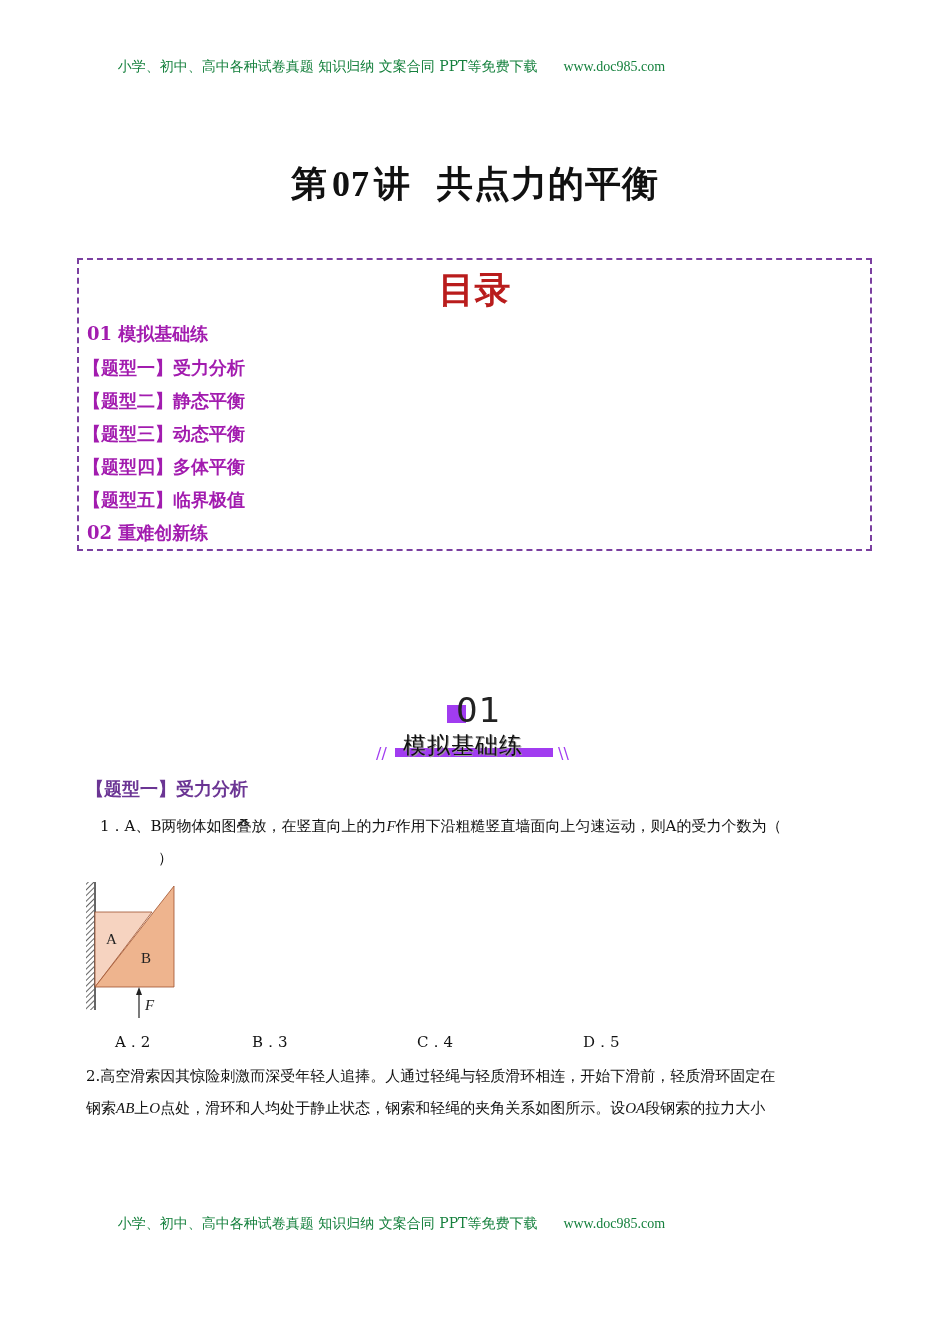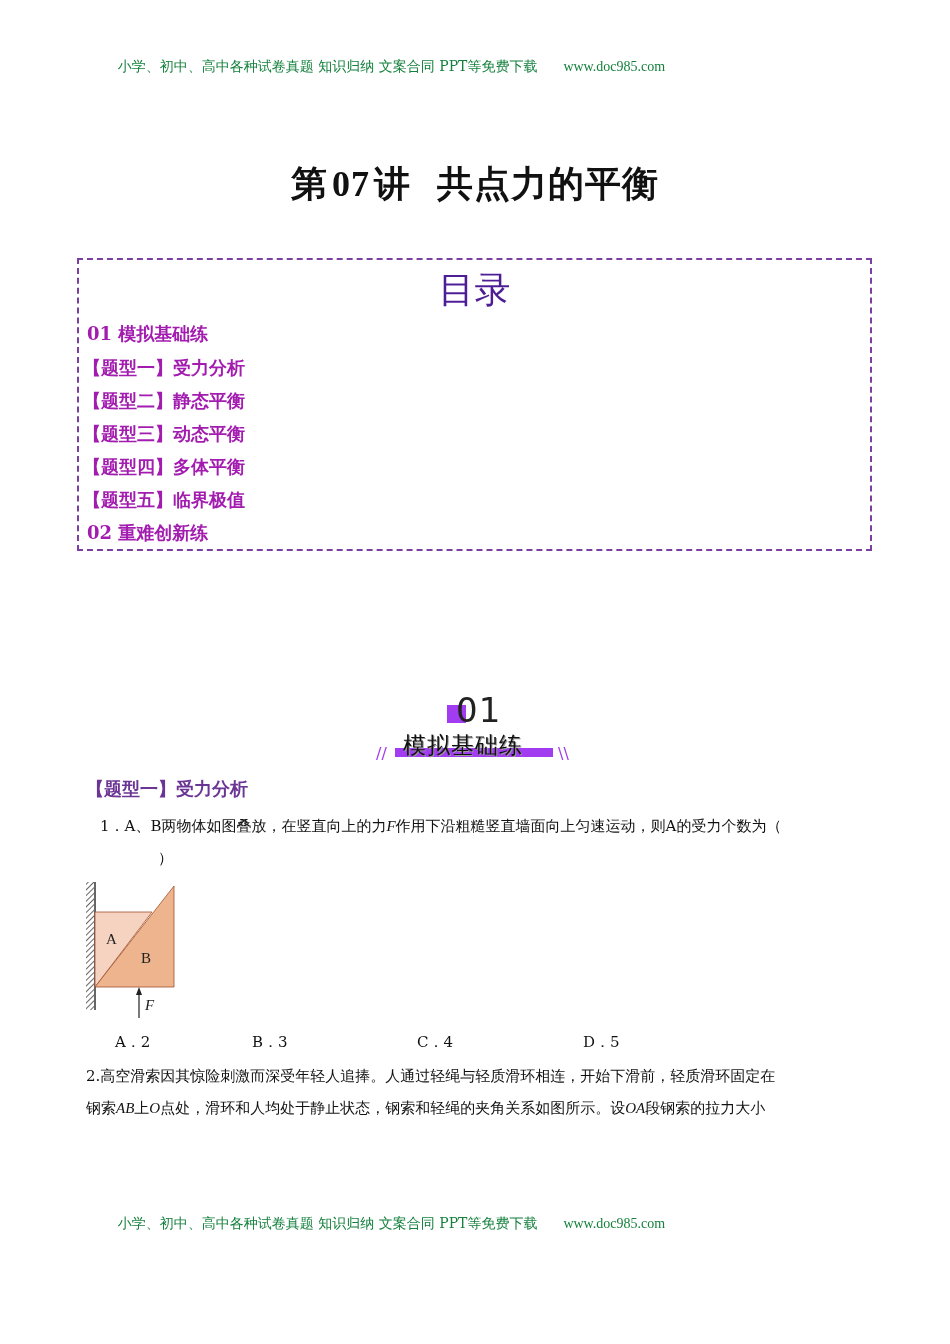--- a/index.html
+++ b/index.html
@@ -25,22 +25,23 @@
     }
     .doc-title .num { font-family: "Liberation Serif", serif; font-weight: bold; margin: 0 4px; }
     .doc-title .gap { display: inline-block; width: 26px; }
 
     .toc-box {
       position: absolute; left: 77px; top: 258px; width: 795px; height: 293px;
       border: 2px dashed #7b3fa0; box-sizing: border-box;
     }
     .toc-title {
       position: absolute; top: 6px; left: 0; width: 100%; text-align: center;
-      font-size: 36px; color: #4c1d95;
+      font-size: 36px; color: #b91c1c;
       font-family: "DejaVu Sans", sans-serif;
+      font-weight: bold;
     }
     .toc-item {
       position: absolute; left: 8px; font-size: 18px; font-weight: bold; color: #a21caf;
       font-family: "DejaVu Serif", "Liberation Serif", serif; white-space: nowrap;
     }
     .toc-item.sub { left: 4px; }
 
     .section-banner { position: absolute; left: 370px; top: 688px; width: 210px; height: 80px; }
     .section-banner .sq {
       position: absolute; left: 77px; top: 17px; width: 19px; height: 18px; background: #a13cf0;

